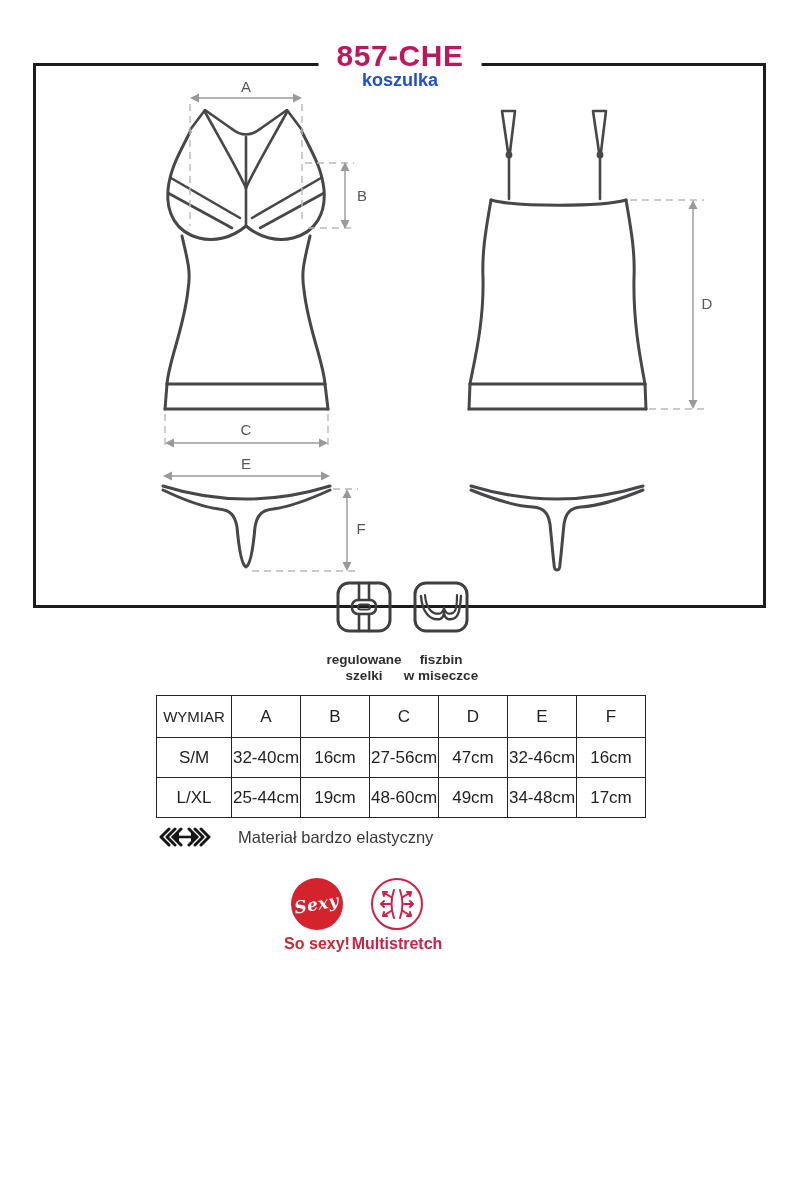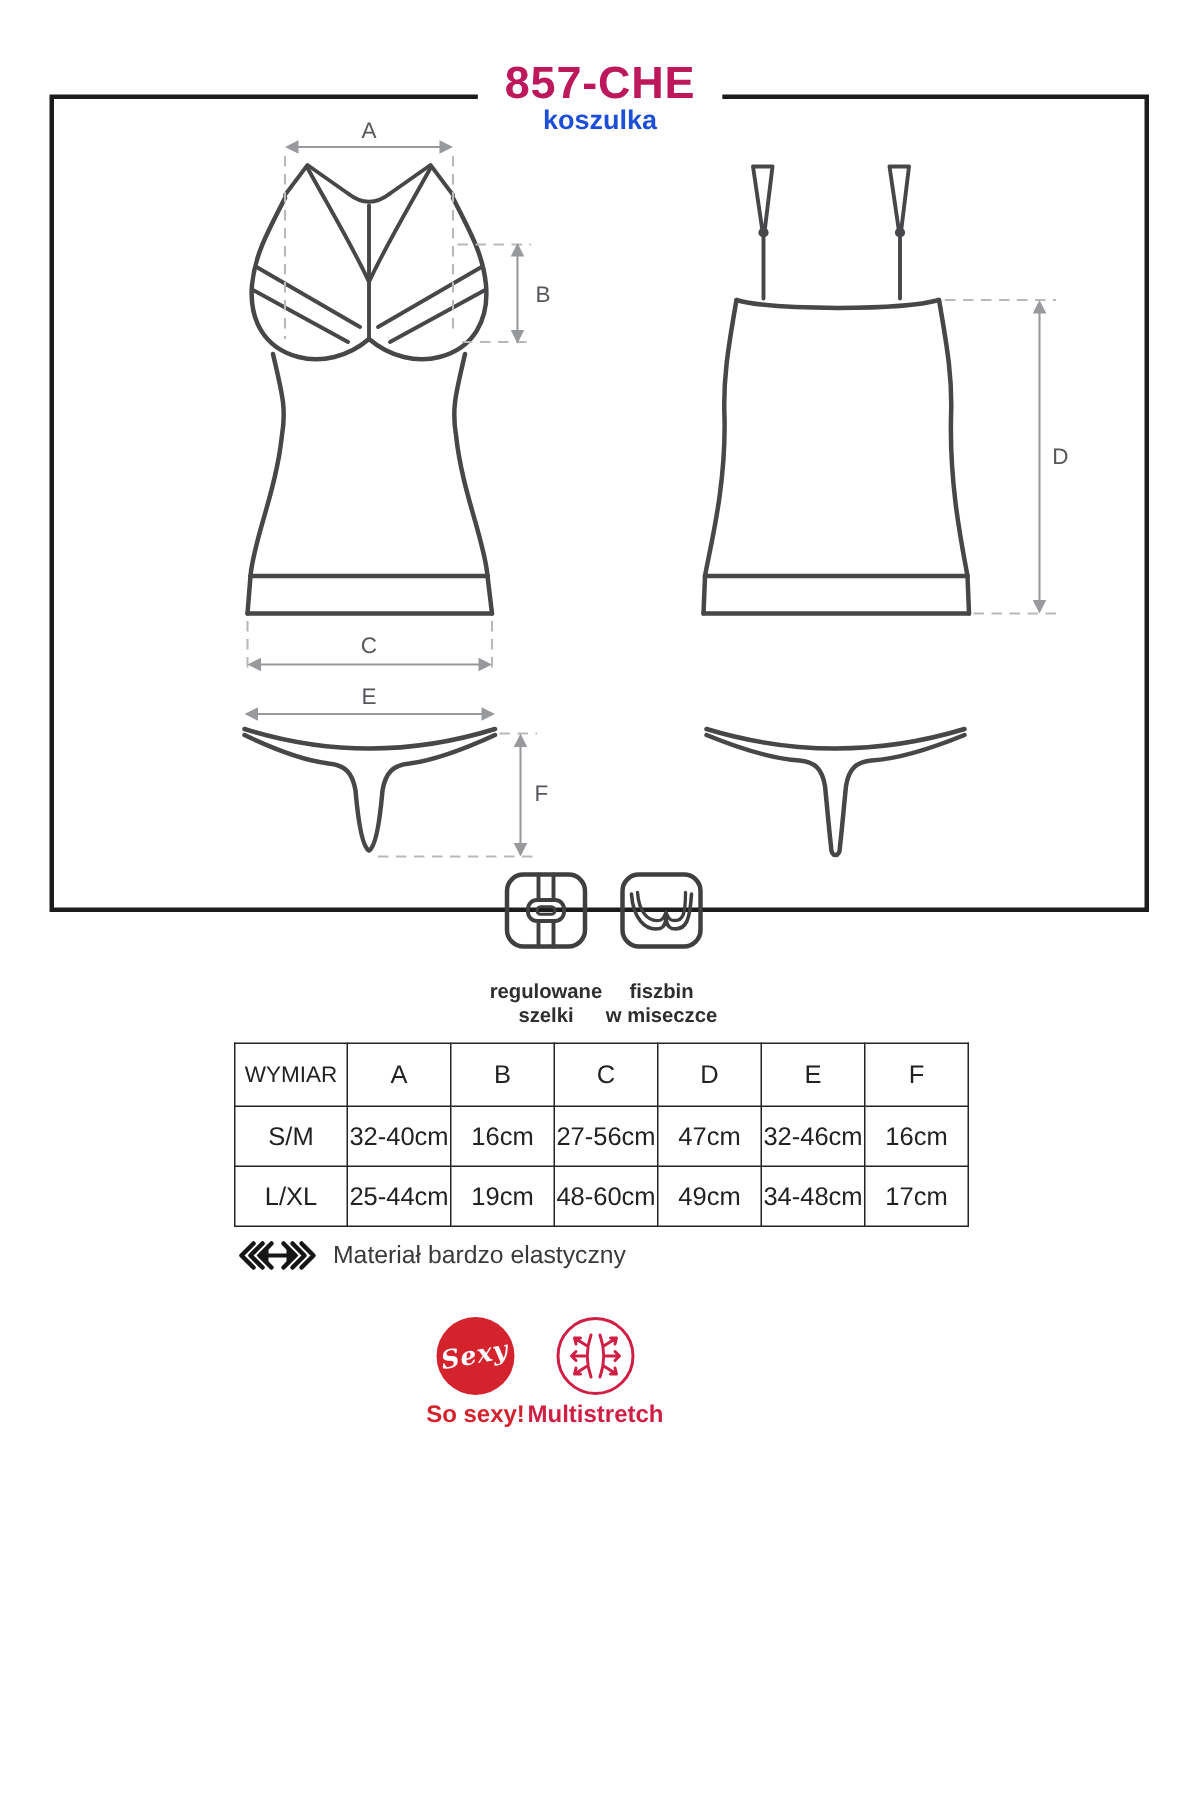--- a/index.html
+++ b/index.html
@@ -26,21 +26,21 @@
        font-weight:normal;color:#222;padding:0;}
   .size-table .col-dim{width:74px;}
   .size-table .col-val{width:68px;}
   .size-table tr{height:40px;}
   .size-table tr.head-row{height:42px;margin-left:24px;}
   .size-table .dim-cell{font-size:15px;}
   .size-table .head-cell{font-size:17px;}
   .size-table .val-cell{font-size:17px;}
 
   
-  .material{position:absolute;left:158px;top:827px;display:flex;align-items:center;gap:10px;justify-content:space-between;}
+  .material{position:absolute;left:158px;top:827px;display:flex;align-items:center;gap:26px;justify-content:space-between;}
   .material .m-text{font-size:16.5px;color:#3a3a3a;}
 
   
   .badge{position:absolute;top:878px;width:96px;text-align:center;}
   .badge .circ{width:52px;height:52px;border-radius:50%;margin:0 auto;box-sizing:border-box;
                display:flex;align-items:center;justify-content:center;}
   .badge .circ.filled{background:var(--badge-color);}
   .badge .circ.outline{border:2.5px solid var(--badge-color);color:var(--badge-color);}
   .badge .sexy-script{font-family:"DejaVu Serif","Liberation Serif",serif;font-style:italic;font-weight:bold;
                color:#fff;font-size:17px;transform:rotate(-10deg);letter-spacing:.5px;}

